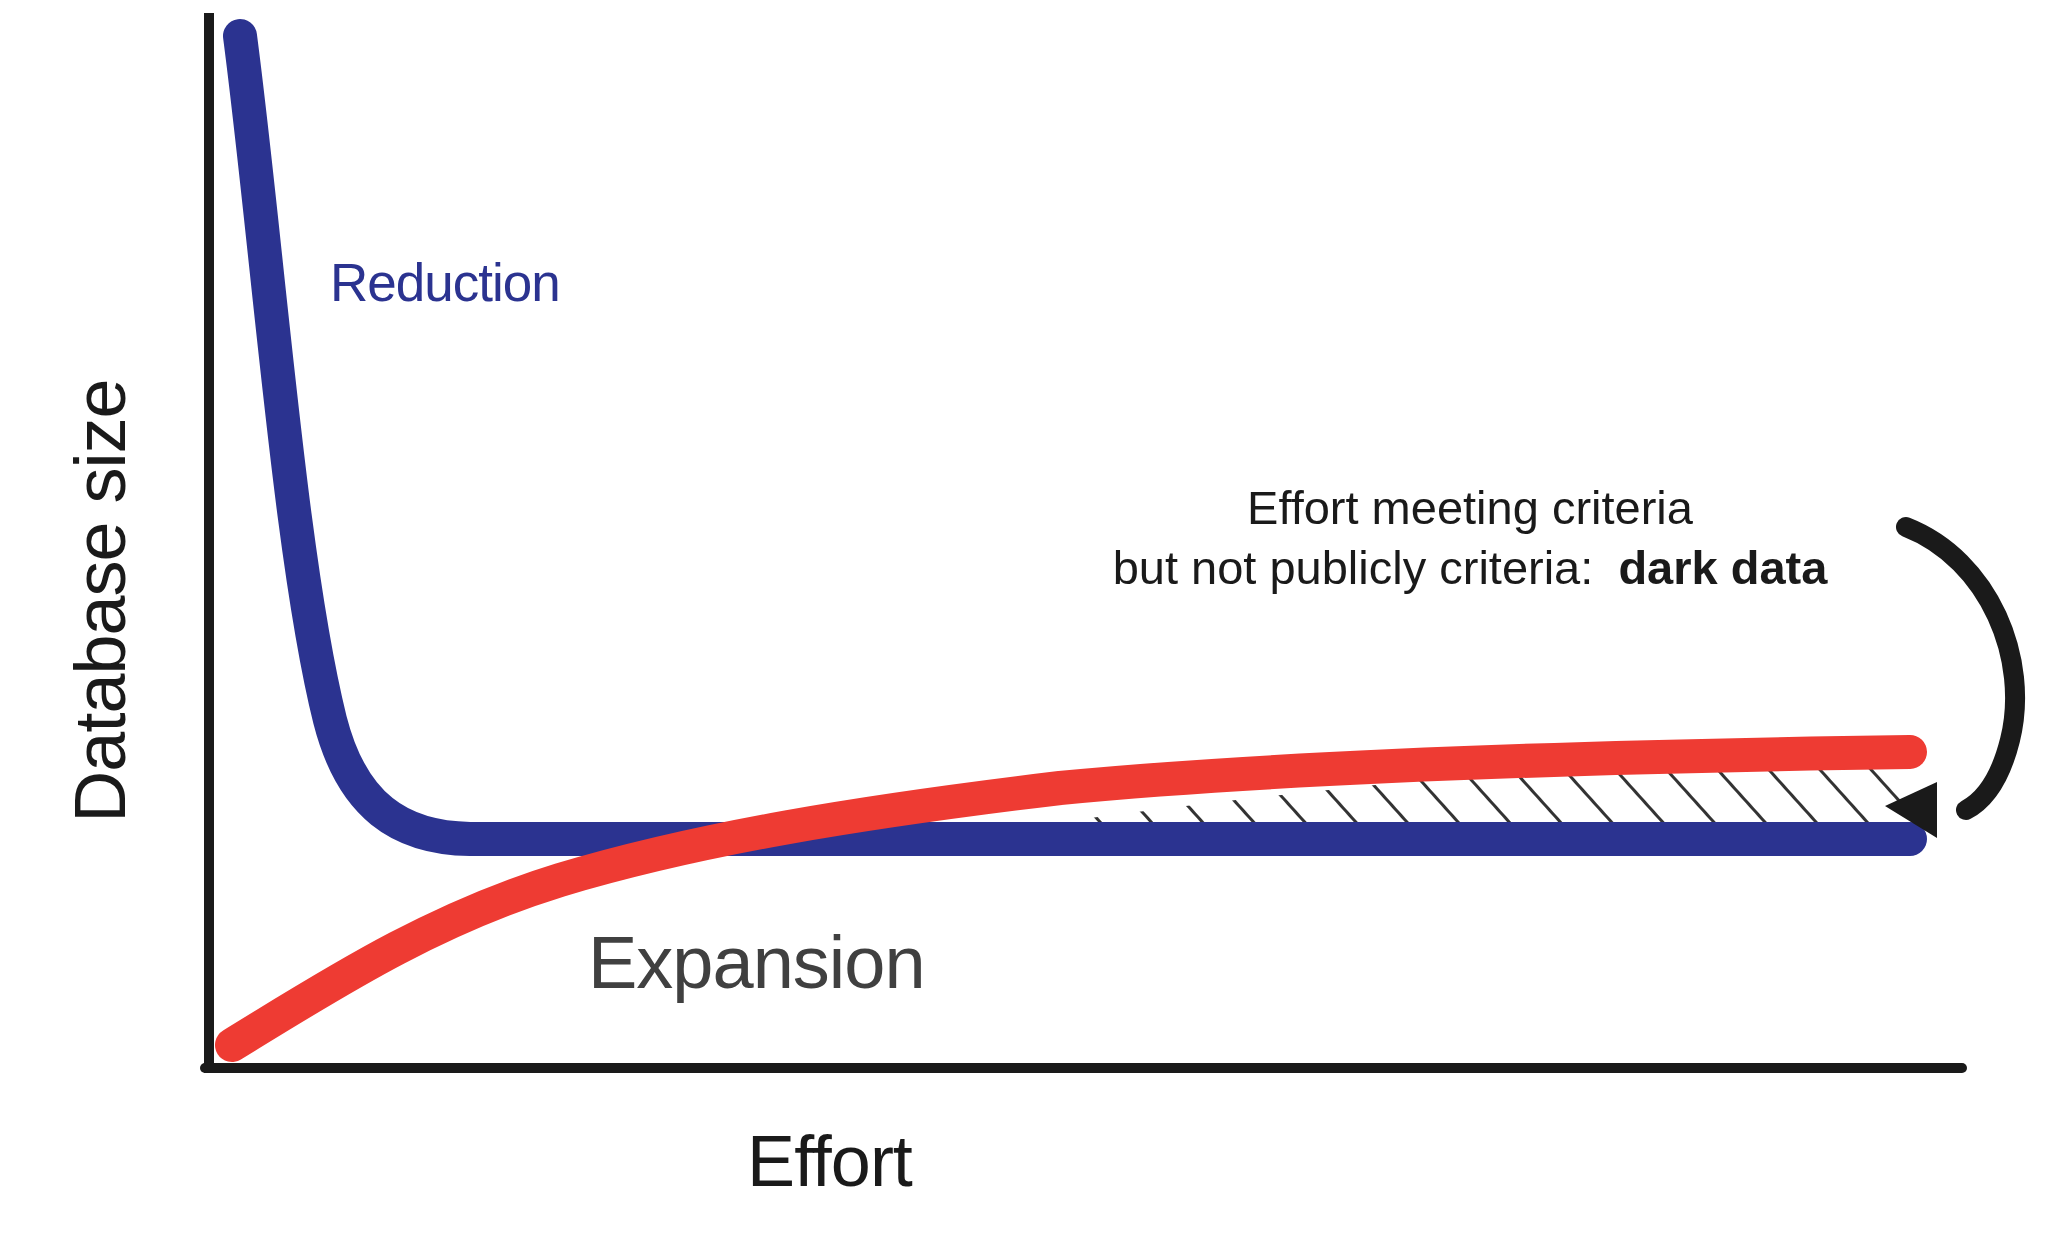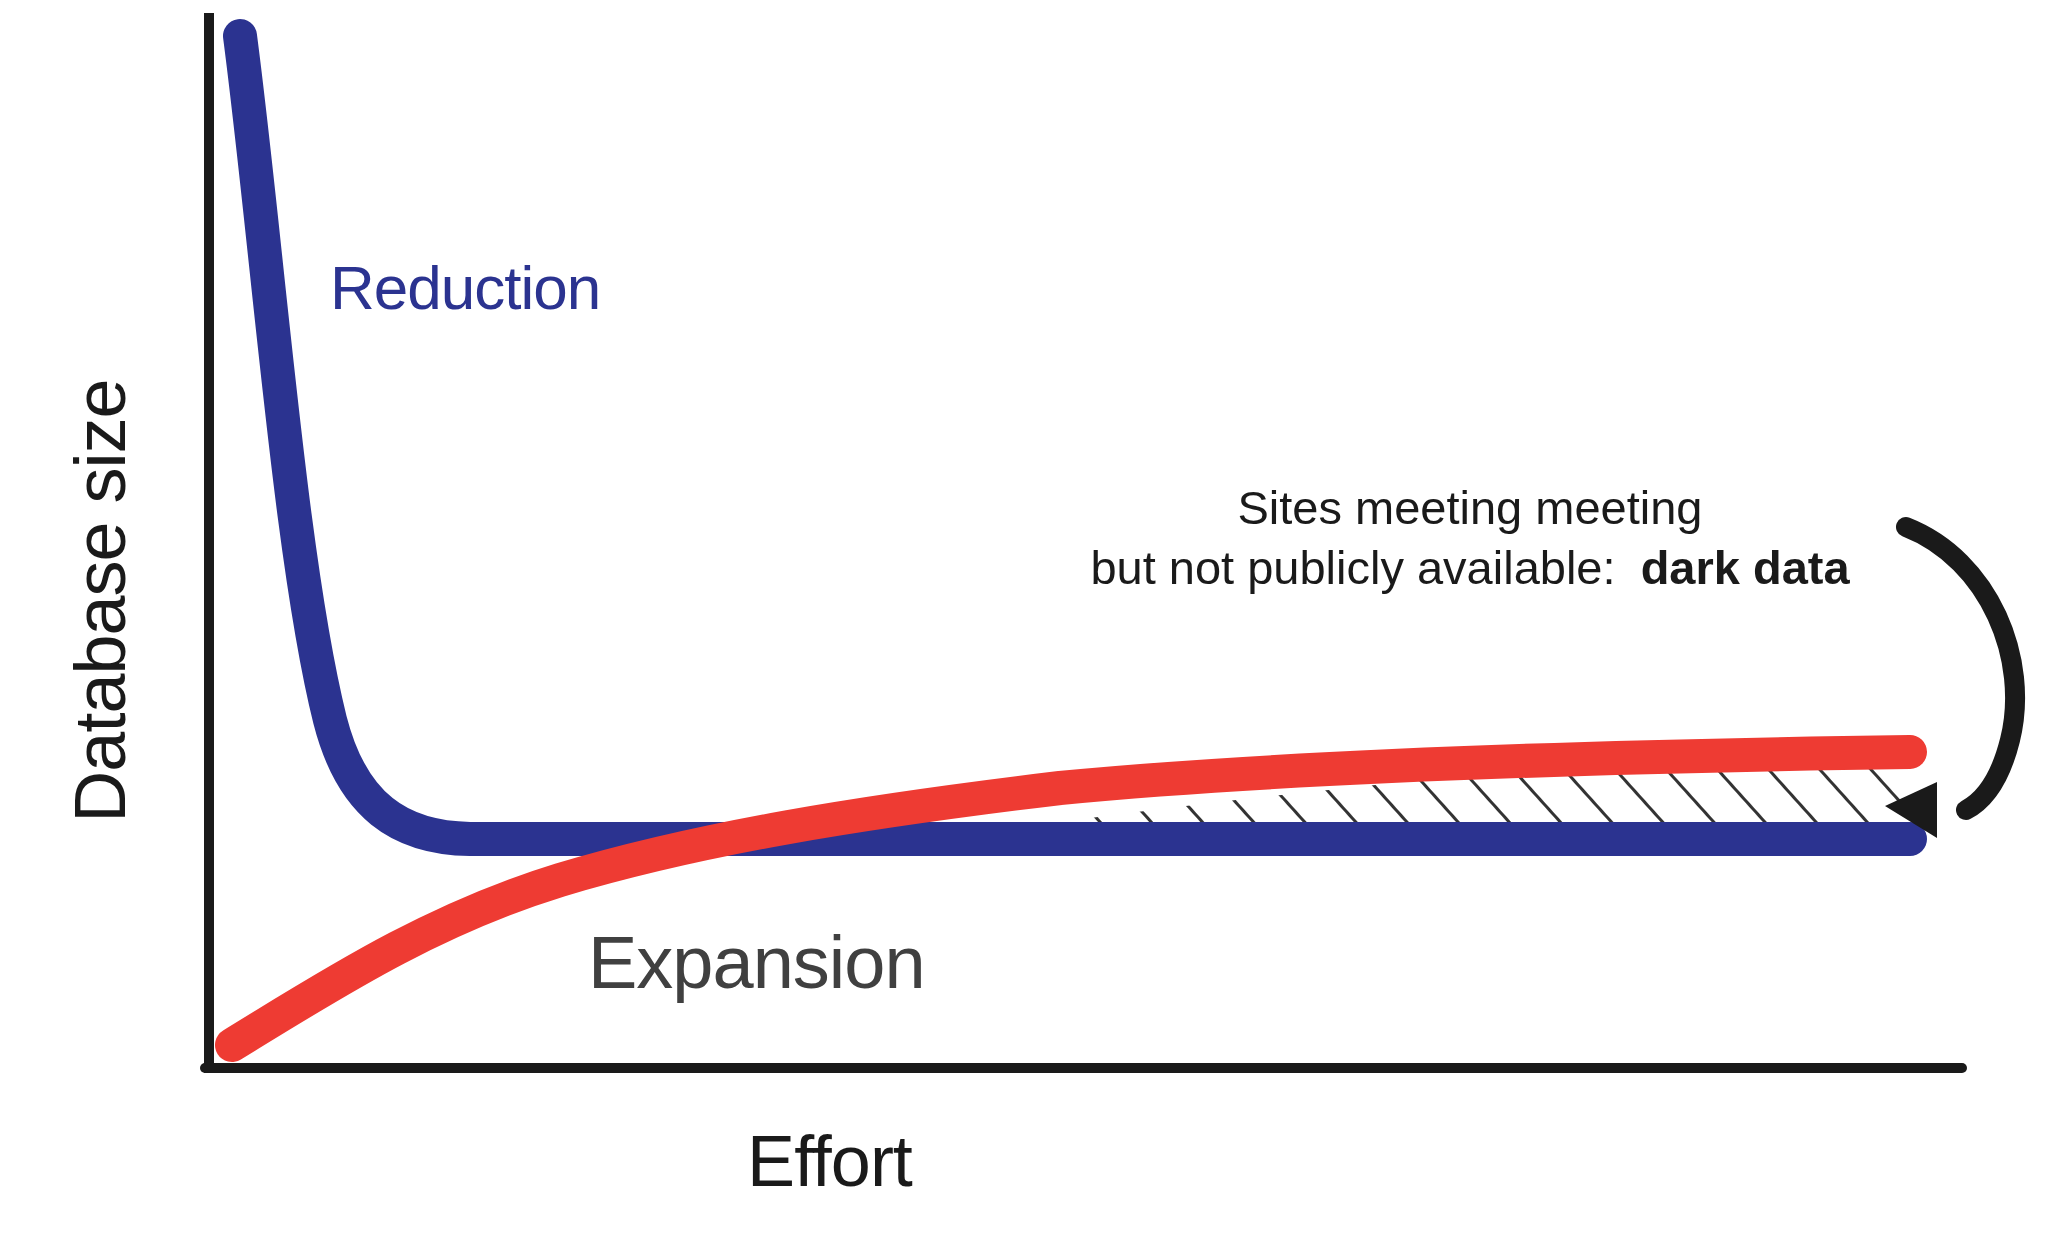--- a/index.html
+++ b/index.html
@@ -50,21 +50,21 @@
     text-align: center;
     letter-spacing: -1px;
   }
   .series-label {
     position: absolute;
     font-family: "Liberation Sans", sans-serif;
     white-space: nowrap;
     letter-spacing: -1px;
   }
   #label-reduction {
-    font-size: 62px;
+    font-size: 53px;
     color: #2B3390;
     left: 330px;
     top: 252px;
   }
   #label-expansion {
     font-size: 74px;
     color: #404040;
     left: 588px;
     top: 920px;
   }
@@ -133,17 +133,17 @@
 
   <div class="axis-title" id="y-axis-title">Database size</div>
 
   <div class="axis-title" id="x-axis-title">Effort</div>
 
   <div class="series-label" id="label-reduction">Reduction</div>
 
   <div class="series-label" id="label-expansion">Expansion</div>
 
   <div id="annotation">
-    <div>Sites meeting meeting</div>
-    <div><span>but not publicly available: </span><span class="em">dark data</span></div>
+    <div>Effort meeting criteria</div>
+    <div><span>but not publicly criteria: </span><span class="em">dark data</span></div>
   </div>
 
 </div>
 
 </body></html>

